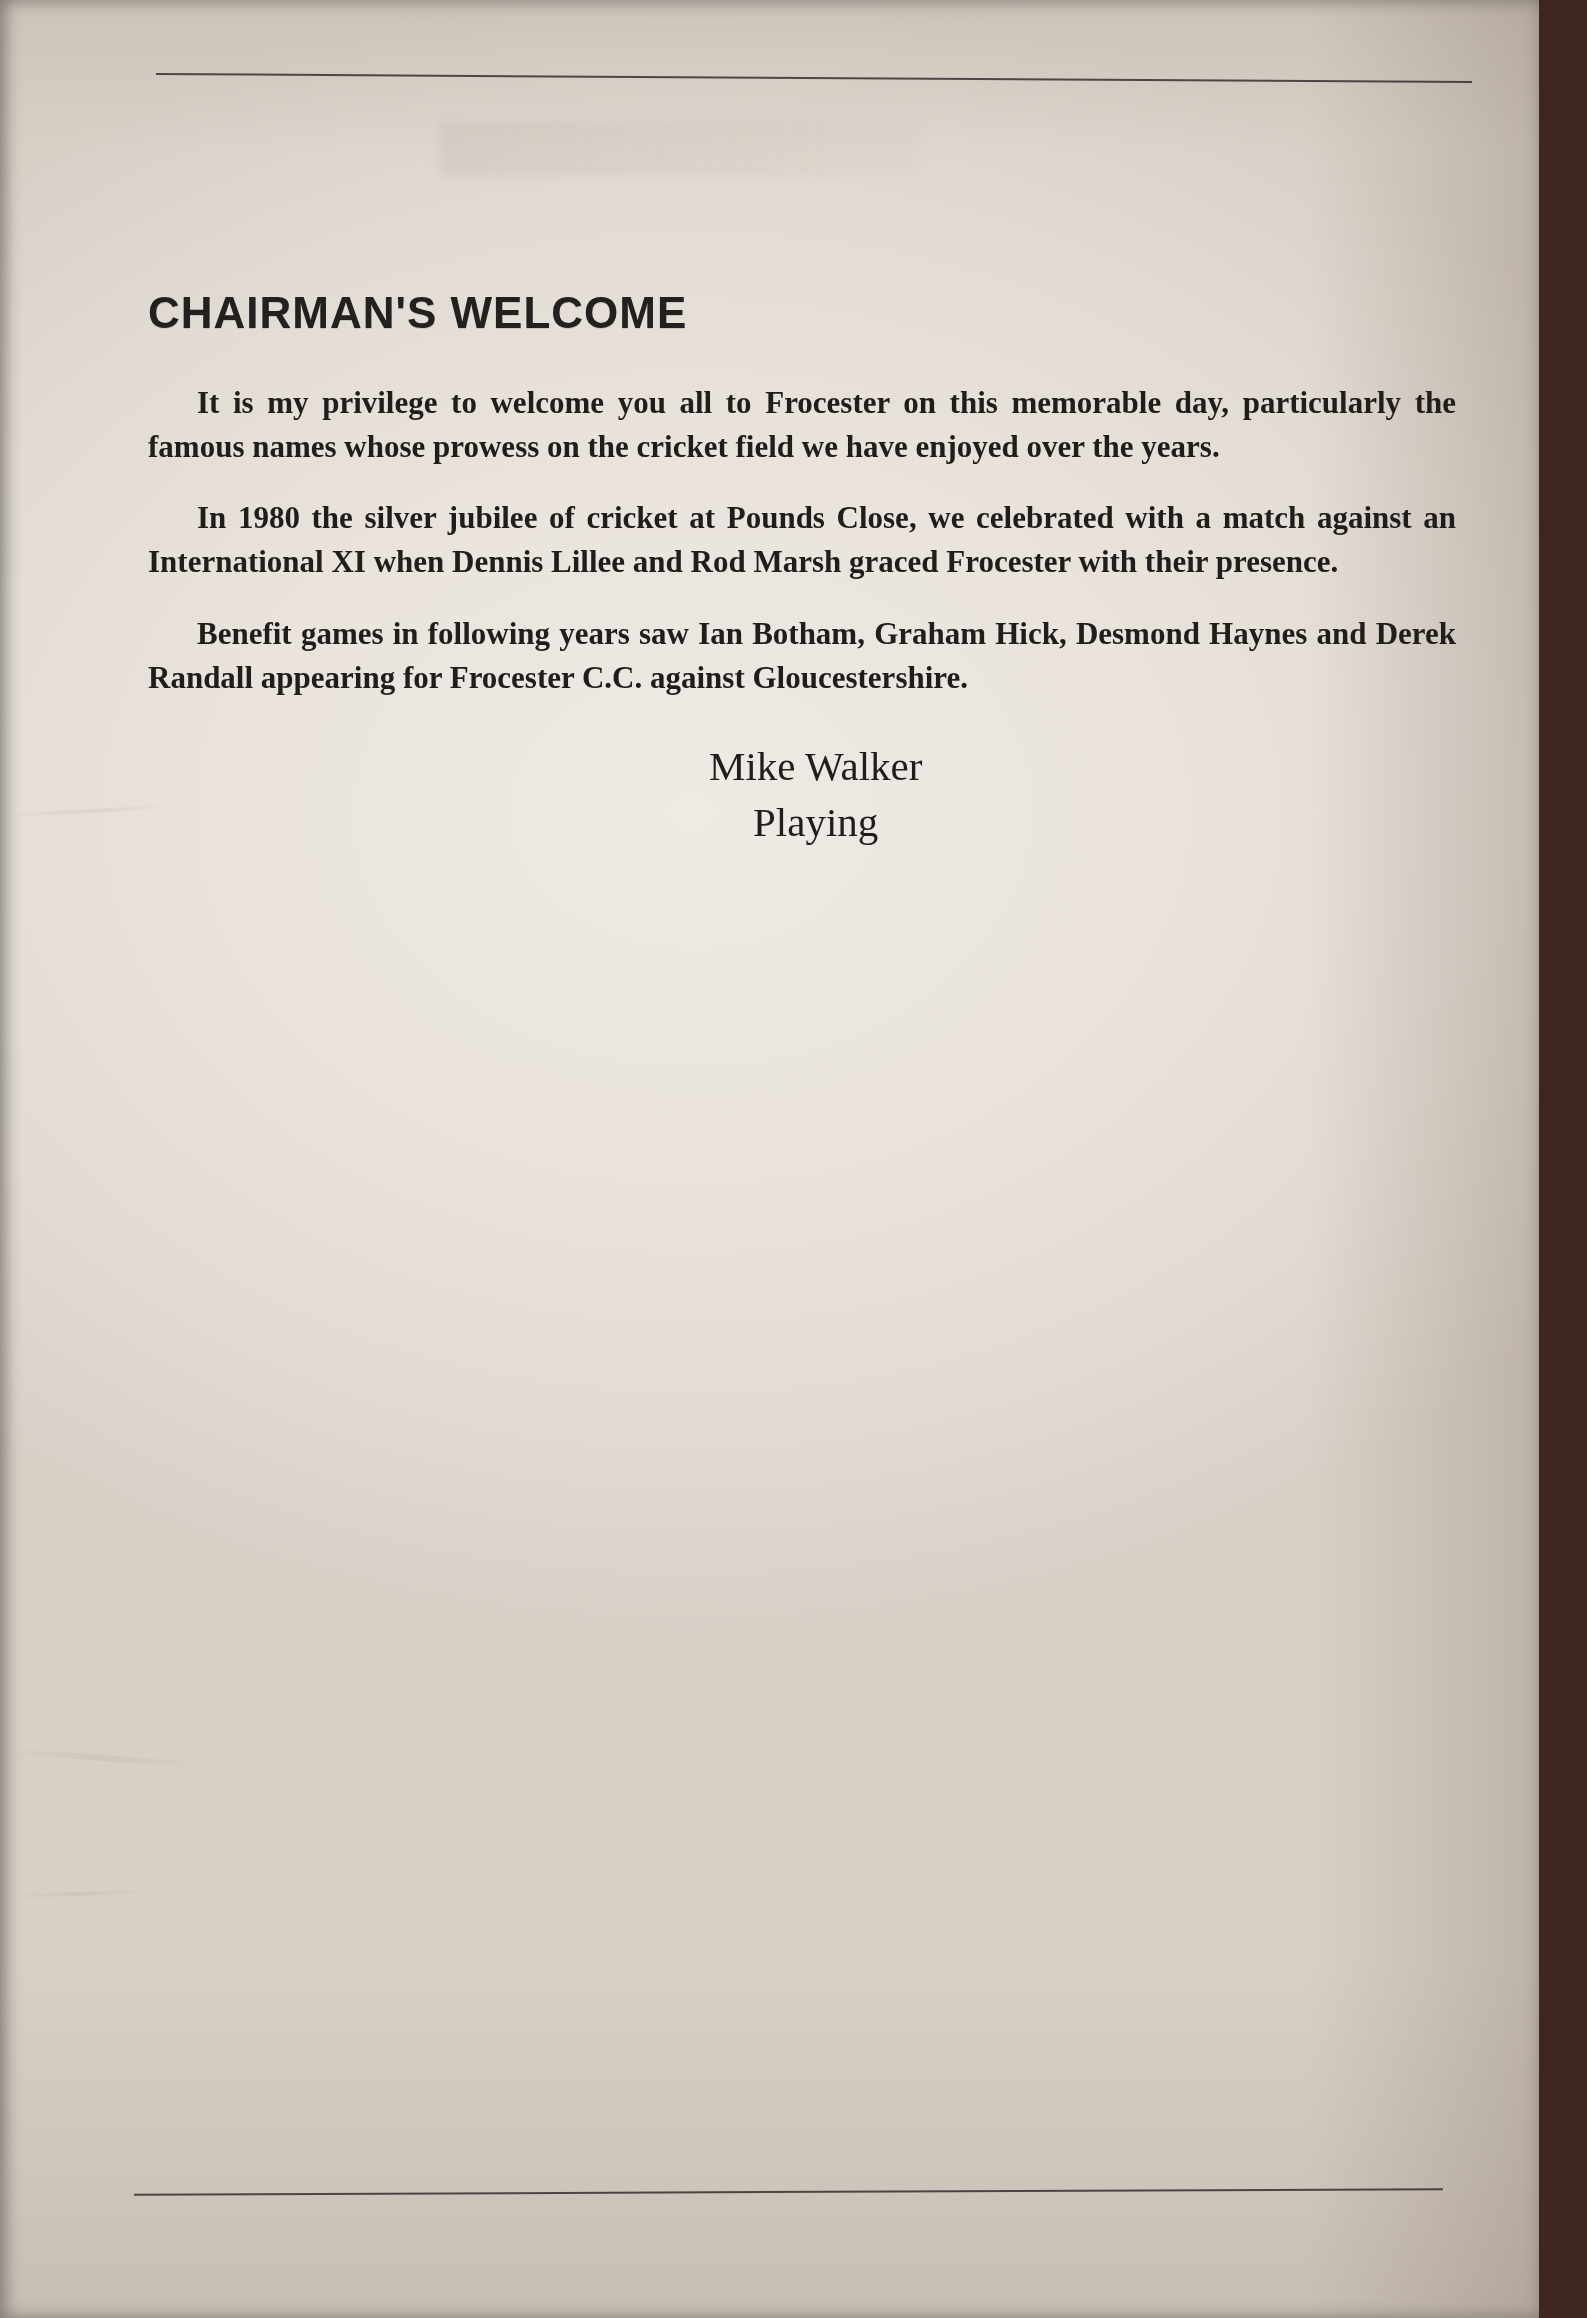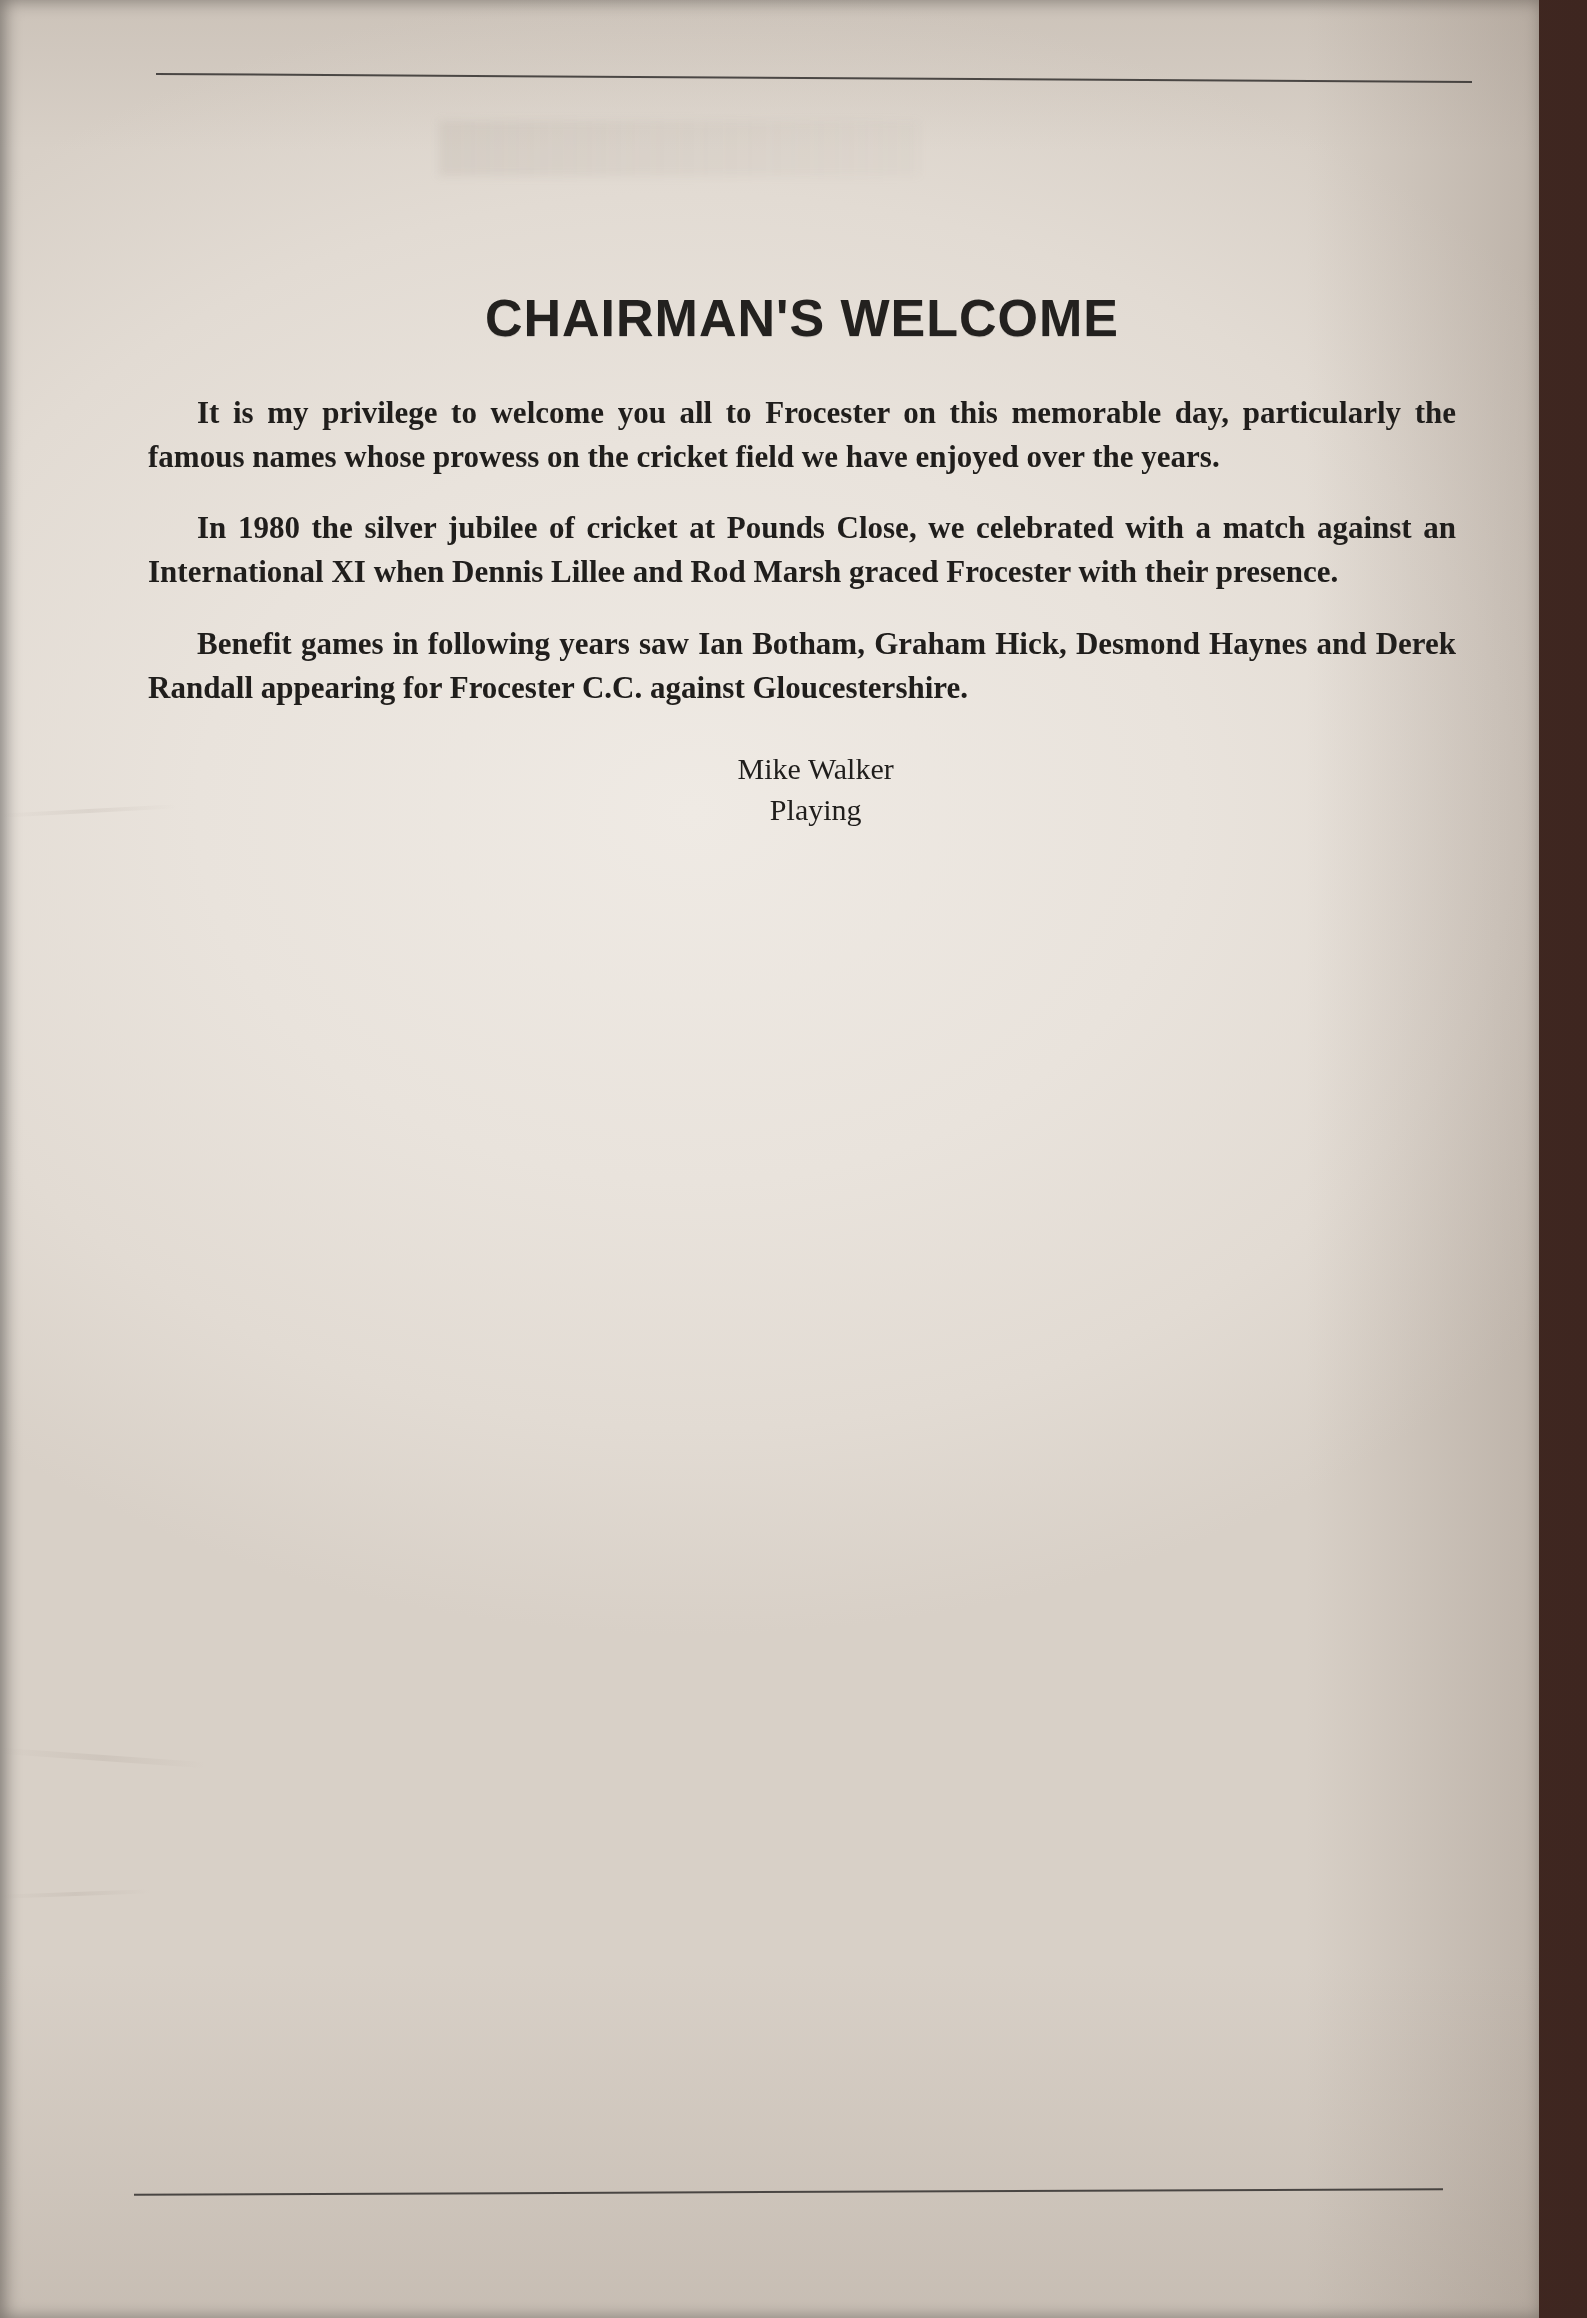--- a/index.html
+++ b/index.html
@@ -86,24 +86,24 @@
   .content {
     position: absolute;
     left: 148px;
     top: 288px;
     width: 1308px;
   }
 
   .title {
     font-family: "Liberation Sans", sans-serif;
     font-weight: bold;
-    font-size: 52px;
+    font-size: 44px;
     letter-spacing: 1px;
     color: #23211f;
-    text-align: center;
+    text-align: left;
     margin: 0 0 43px 0;
     text-shadow: 0 0.7px 0 rgba(0,0,0,0.12);
   }
 
   .para {
     font-family: "Liberation Serif", serif;
     font-size: 31px;
     line-height: 1.42;
     color: #201e1c;
     text-align: justify;
@@ -113,21 +113,21 @@
   }
 
   .signature {
     margin-top: 38px;
     margin-left: 0;
     text-align: center;
     padding-left: 27.4px;
   }
   .signature .line {
     font-family: "Liberation Serif", serif;
-    font-size: 30px;
+    font-size: 41px;
     line-height: 1.38;
     color: #201e1c;
   }
 
   
   .ghost {
     position: absolute;
     left: 439px;
     top: 121px;
     width: 480px;

